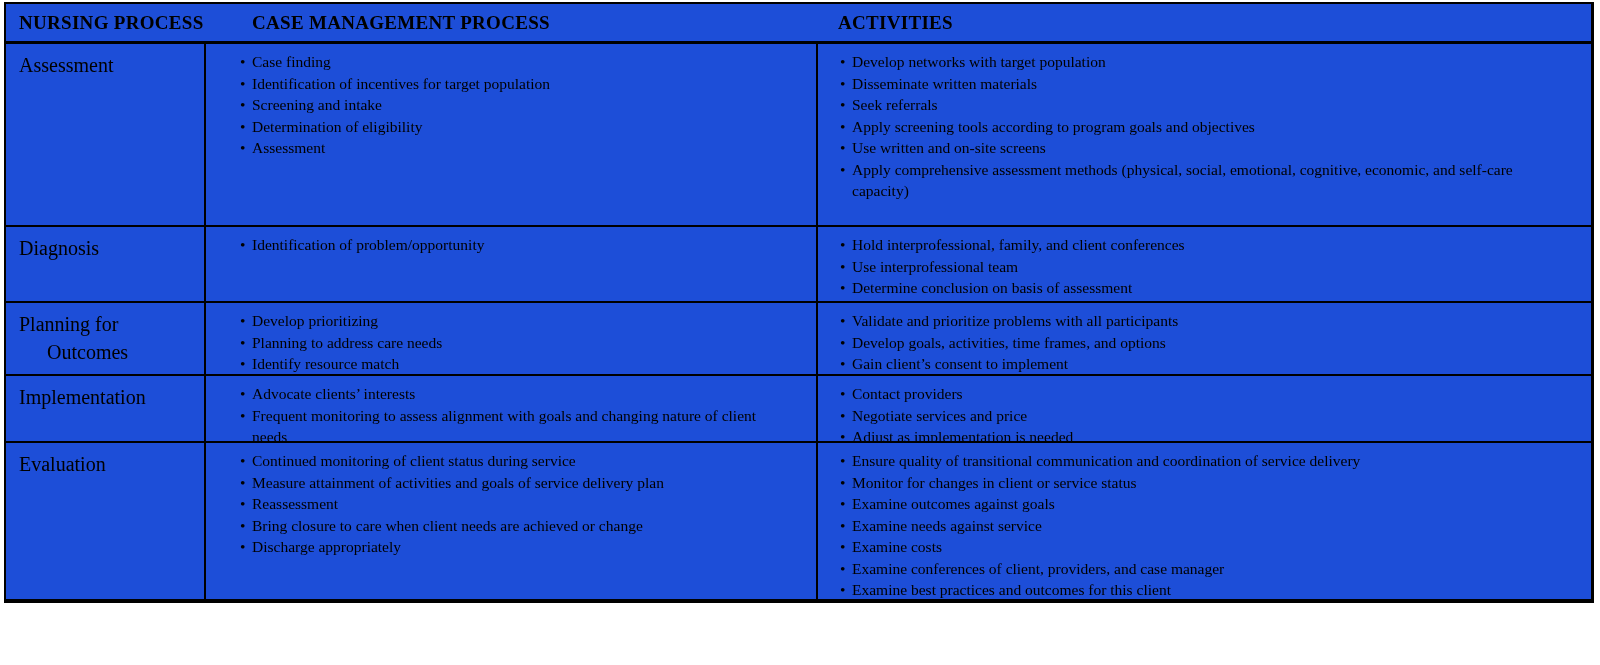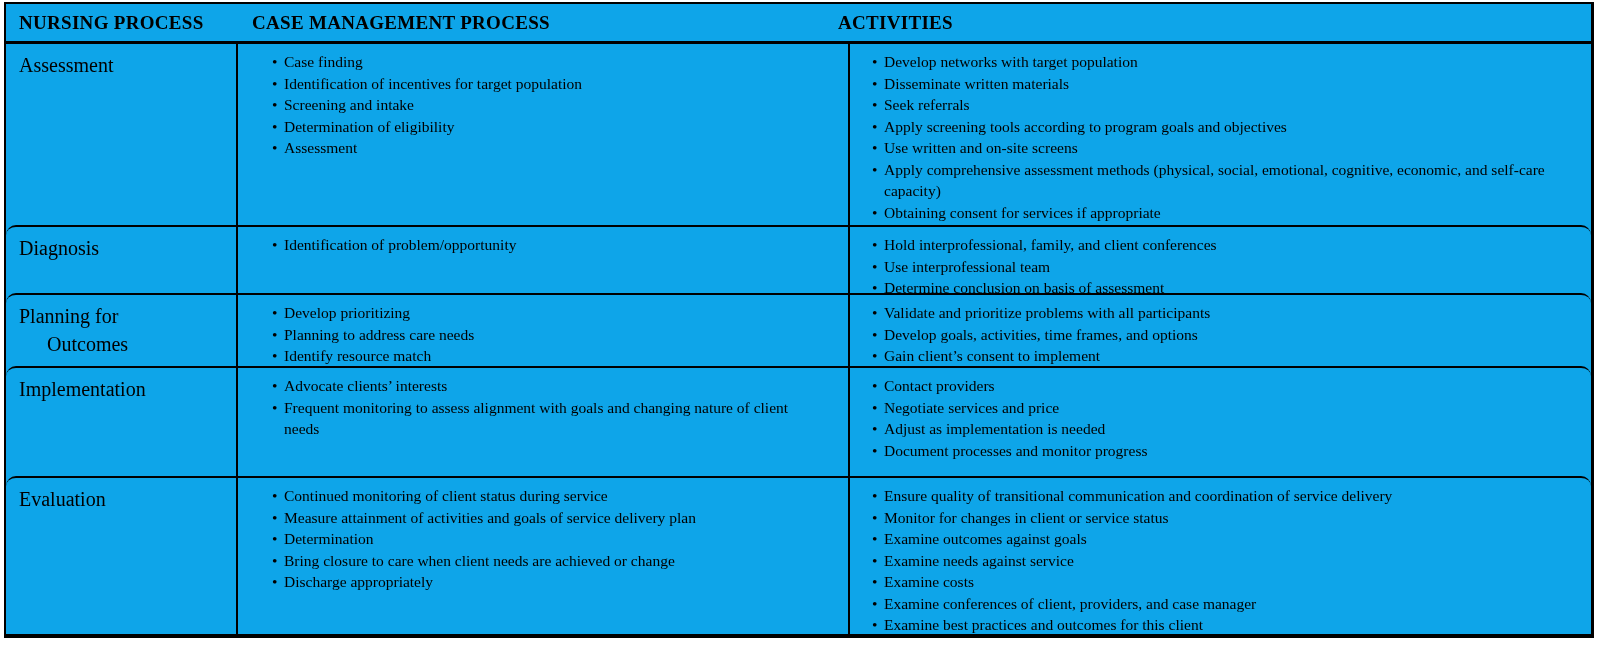--- a/index.html
+++ b/index.html
@@ -14,21 +14,21 @@
   }
   .figure {
     position: absolute;
     left: 4px;
     top: 2px;
     width: 1590px;
     box-sizing: border-box;
     border: 2px solid #000;
     border-right-width: 3px;
     border-bottom-width: 4px;
-    background: #0ea5e9;
+    background: #1d4ed8;
   }
   
   .thead {
     display: grid;
     grid-template-columns: 198px 612px 1fr;
     height: 40px;
     box-sizing: border-box;
     border-bottom: 3px solid #000;
     align-items: center;
     font-weight: bold;
@@ -38,36 +38,35 @@
   }
   .th.c1 { padding-left: 13px; }
   .th.c2 { padding-left: 4px; margin-left: 44px; }
   .th.c3 { padding-left: 22px; font-family: Liberation Serif, serif; }
   
   .trow {
     display: grid;
     grid-template-columns: 198px 612px 1fr;
     box-sizing: border-box;
     border-top: 2px solid #000;
-    border-radius: 10px;
   }
   .trow:first-child { border-top: none; }
   .trow.r0 { height: 181px; }
-  .trow.r1 { height: 68px;  }
+  .trow.r1 { height: 76px;  }
   .trow.r2 { height: 73px;  }
-  .trow.r3 { height: 110px;  }
+  .trow.r3 { height: 67px;  }
   .trow.r4 { height: 158px; }
   .td { box-sizing: border-box; padding-top: 7px; overflow: hidden; }
   .td.c1 {
     padding-left: 13px;
     padding-right: 6px;
     font-size: 20px;
     line-height: 1.42;
   }
-  .td.c2, .td.c3 { border-left: 2px solid #000; margin-left: 32px; }
+  .td.c2, .td.c3 { border-left: 2px solid #000; }
   .rowlabel {
     display: block;
     padding-left: 28px;  
     text-indent: -28px;
   }
   ul.bullets {
     margin: 0;
     list-style: none;
     font-size: 15.5px;
     line-height: 21.5px;
@@ -110,21 +109,20 @@
           </ul>
     </div>
     <div class="td c3">
       <ul class="bullets">
             <li>Develop networks with target population</li>
             <li>Disseminate written materials</li>
             <li>Seek referrals</li>
             <li>Apply screening tools according to program goals and objectives</li>
             <li>Use written and on-site screens</li>
             <li>Apply comprehensive assessment methods (physical, social, emotional, cognitive, economic, and self-care capacity)</li>
-            <li>Obtaining consent for services if appropriate</li>
           </ul>
     </div>
   </div>
 
   <div class="trow r1">
     <div class="td c1">
       <span class="rowlabel">Diagnosis</span>
     </div>
     <div class="td c2">
       <ul class="bullets">
@@ -182,21 +180,21 @@
   </div>
 
   <div class="trow r4">
     <div class="td c1">
       <span class="rowlabel">Evaluation</span>
     </div>
     <div class="td c2">
       <ul class="bullets">
             <li>Continued monitoring of client status during service</li>
             <li>Measure attainment of activities and goals of service delivery plan</li>
-            <li>Determination</li>
+            <li>Reassessment</li>
             <li>Bring closure to care when client needs are achieved or change</li>
             <li>Discharge appropriately</li>
           </ul>
     </div>
     <div class="td c3">
       <ul class="bullets">
             <li>Ensure quality of transitional communication and coordination of service delivery</li>
             <li>Monitor for changes in client or service status</li>
             <li>Examine outcomes against goals</li>
             <li>Examine needs against service</li>

